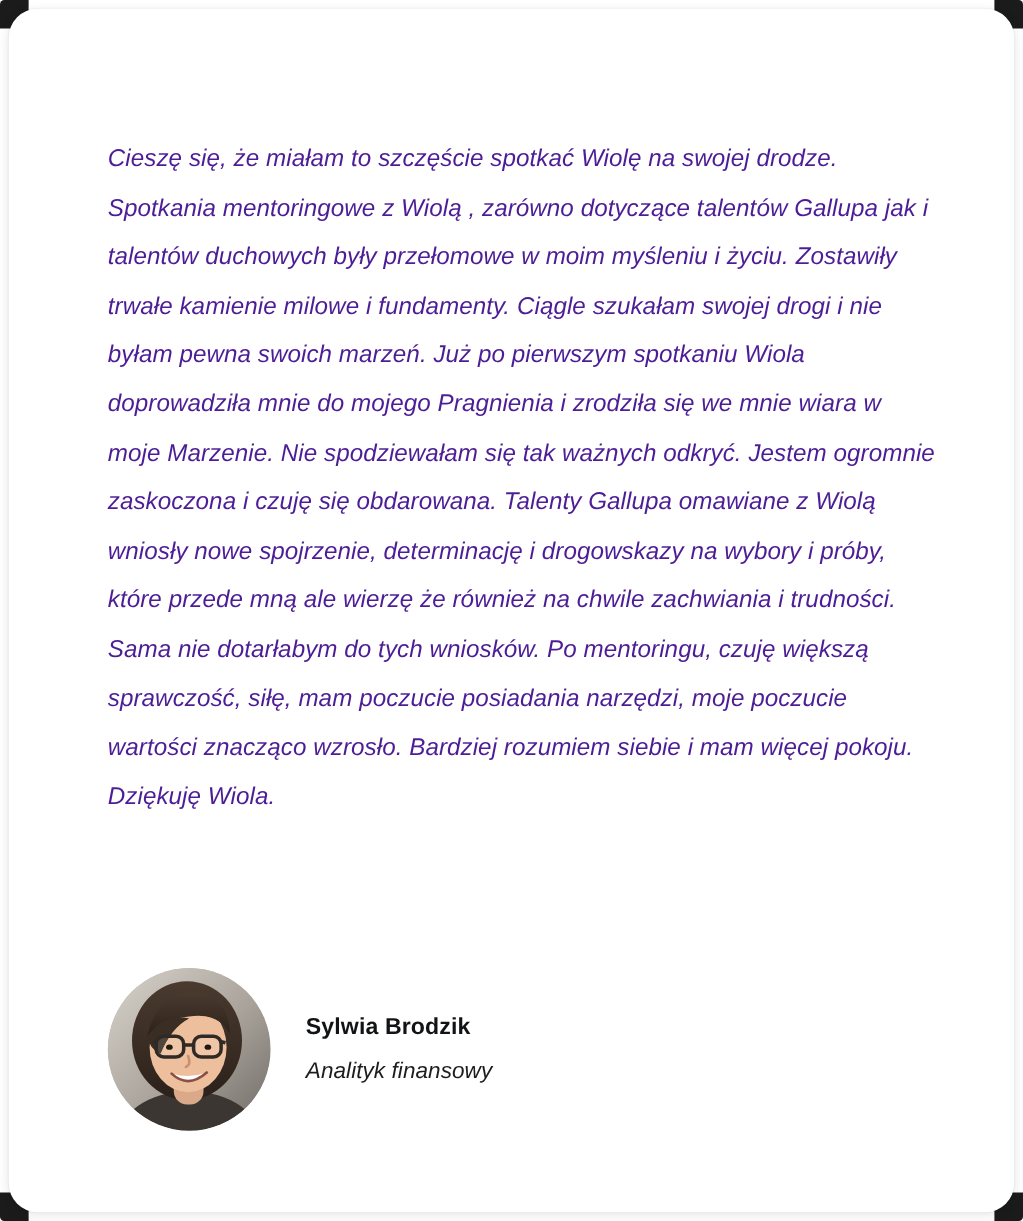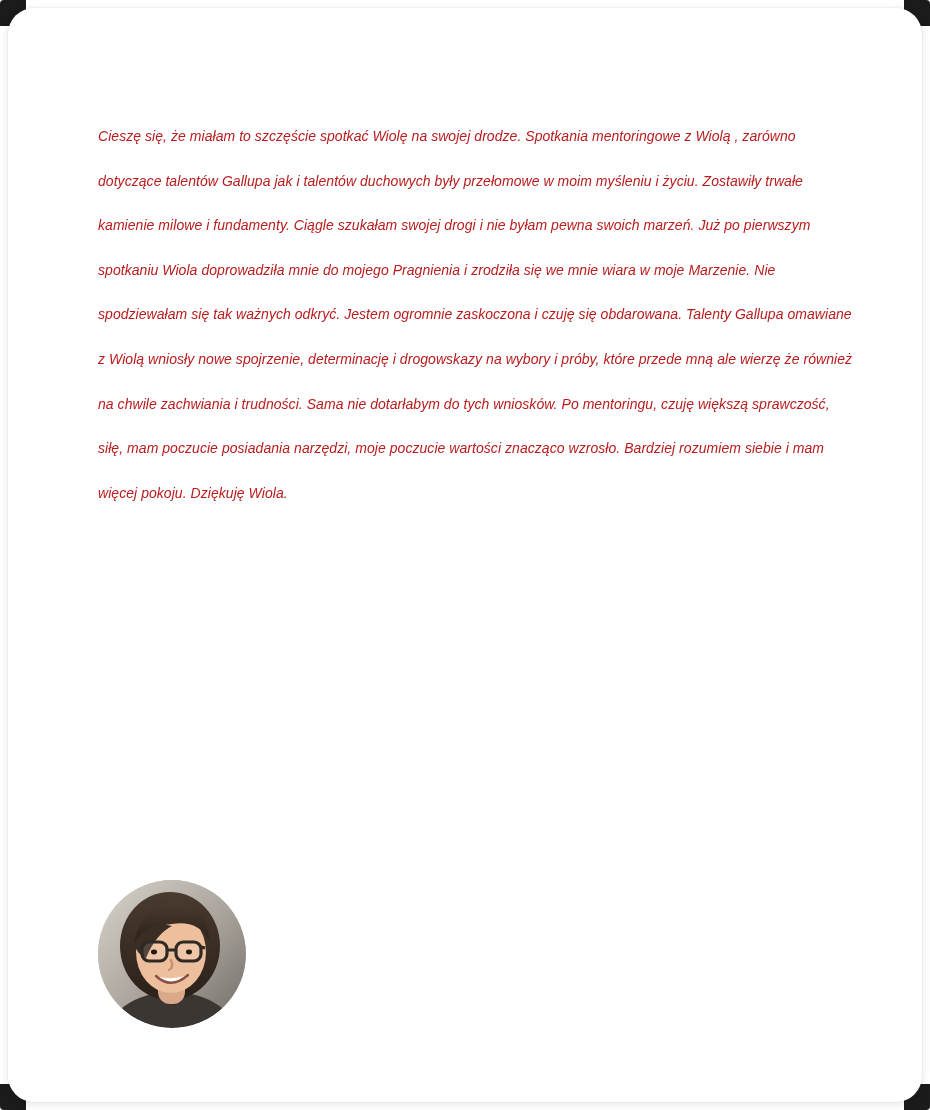--- a/index.html
+++ b/index.html
@@ -40,23 +40,23 @@
   .corner.tr { right: 0; top: 0; border-top-right-radius: 4px; }
   .corner.bl { left: 0; bottom: 0; border-bottom-left-radius: 4px; }
   .corner.br { right: 0; bottom: 0; border-bottom-right-radius: 4px; }
 
   .quote-body {
     position: absolute;
     left: 90px;
     top: 92px;
     width: 756px;
     font-style: italic;
-    font-size: 14px;
+    font-size: 22px;
     line-height: 44.6px;
-    color: #b91c1c;
+    color: #4c1d95;
     letter-spacing: 0.05px;
     white-space: pre-wrap;
   }
 
   .author-row {
     position: absolute;
     left: 90px;
     top: 872px;
     display: flex;
     align-items: center;
@@ -149,15 +149,19 @@
           <ellipse cx="91" cy="72" rx="3" ry="2.4" fill="#22190f"></ellipse>
 
           <path d="M73 80 Q76 88 71 90" stroke="#c89070" stroke-width="2.4" fill="none" stroke-linecap="round"></path>
 
           <path d="M58 96 Q73 110 90 95 Q74 101 58 96 Z" fill="#ffffff"></path>
           <path d="M58 96 Q73 110 90 95" stroke="#8d4f43" stroke-width="2.4" fill="none" stroke-linecap="round"></path>
         </g>
       </svg>
     </div>
 
+    <div class="author-text">
+      <div class="author-name">Sylwia Brodzik</div>
+      <div class="author-role">Analityk finansowy</div>
+    </div>
 
   </div>
 </div>
 
 </body></html>

